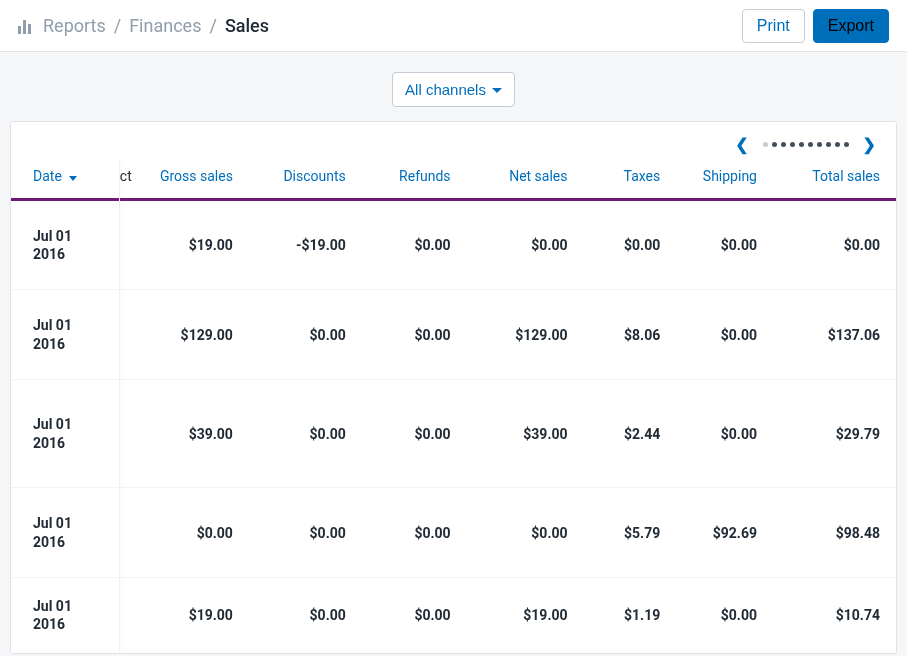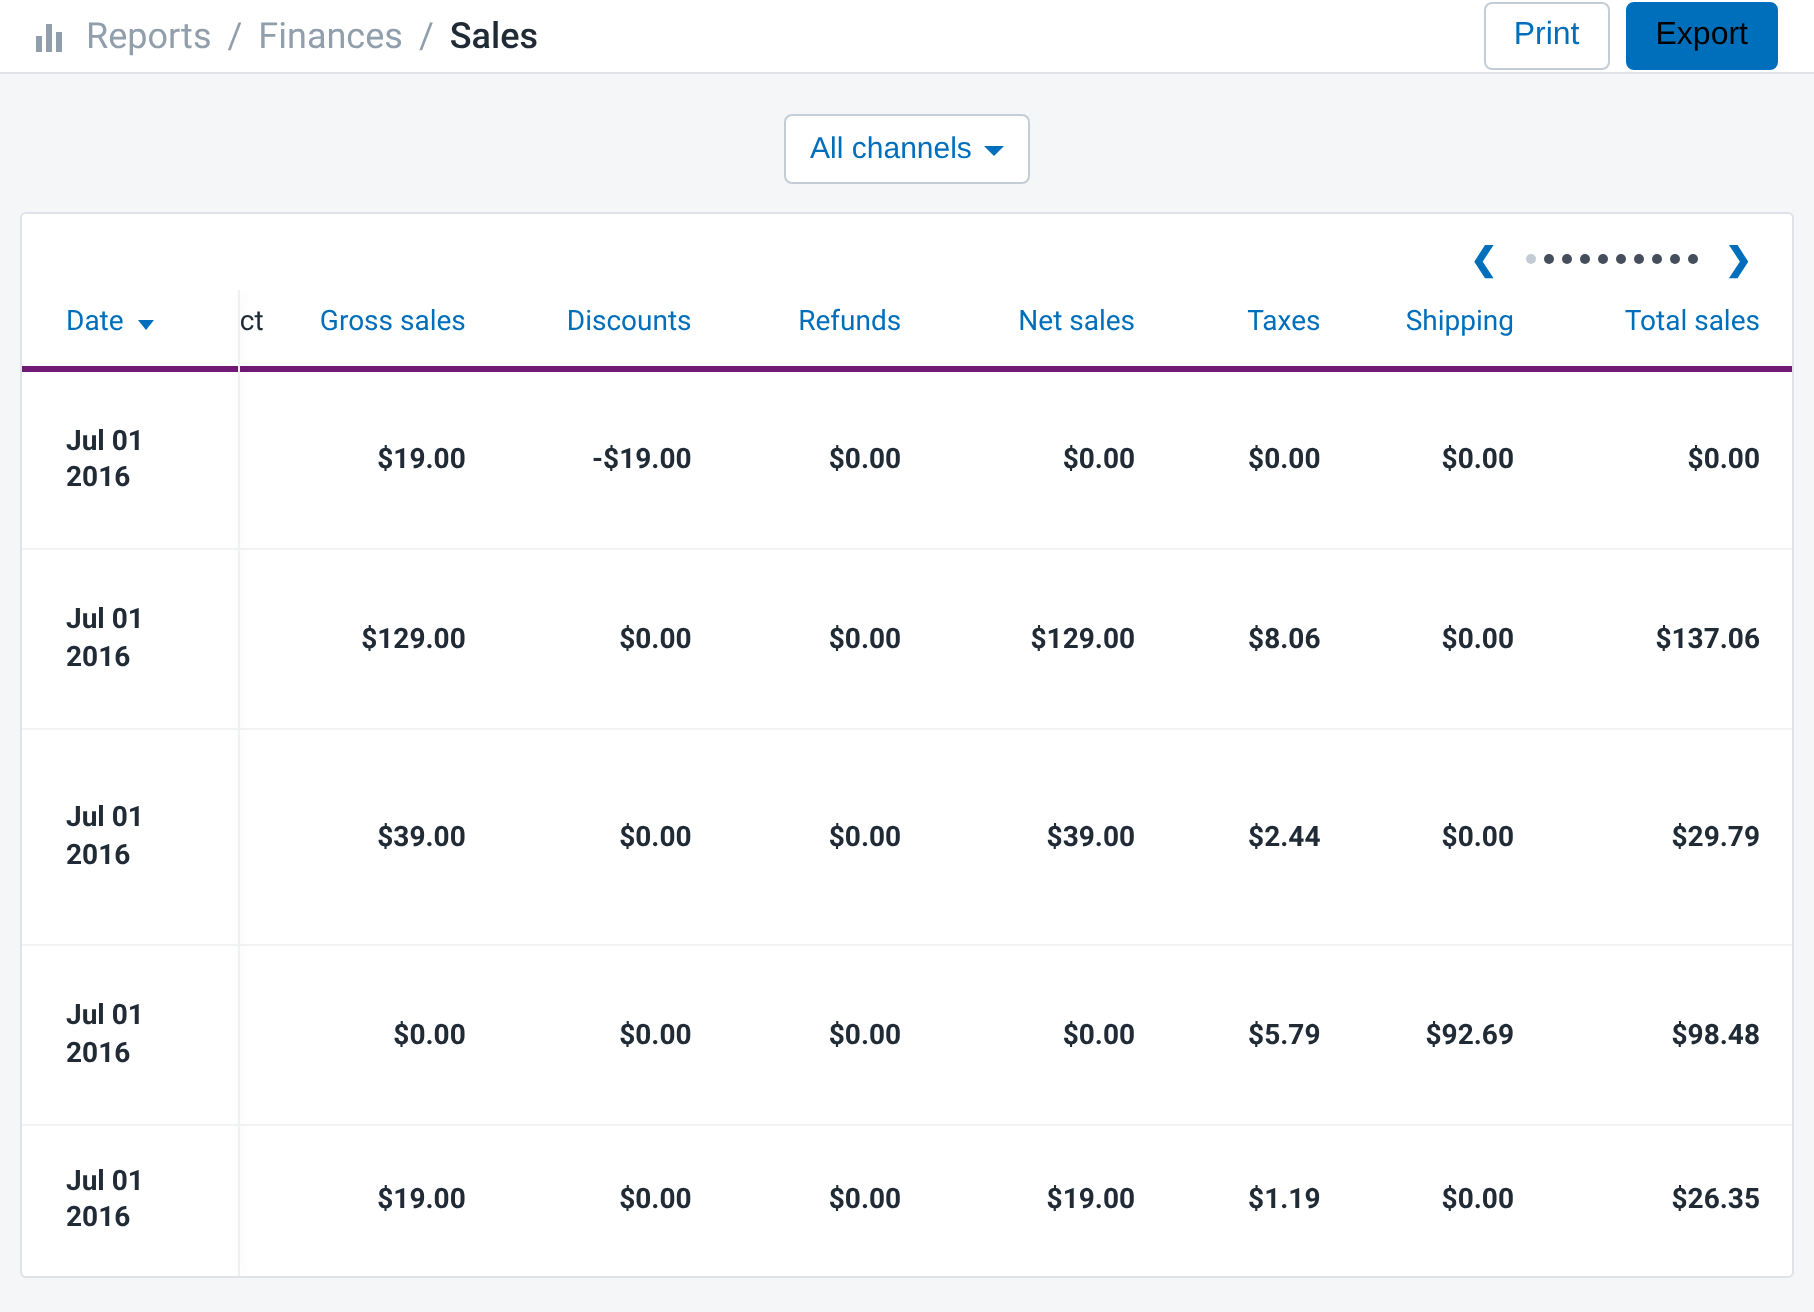--- a/index.html
+++ b/index.html
@@ -14,21 +14,21 @@
   }
 
   
   .header {
     display: flex;
     align-items: center;
     justify-content: space-between;
     background: #fff;
     border-bottom: 1px solid #dfe3e8;
     padding: 10px 18px;
-    height: 37px;
+    height: 52px;
   }
   .breadcrumb {
     display: flex;
     align-items: center;
     gap: 8px;
     font-size: 18px;
   }
   .breadcrumb .crumb-link {
     color: #919eab;
     font-weight: 400;
@@ -75,24 +75,23 @@
   }
   .btn-primary {
     background: #006fbb;
     color: #000000;
     border-color: #006fbb;
   }
 
   
   .toolbar {
     display: flex;
-    justify-content: flex-end;
+    justify-content: center;
     align-items: center;
     padding: 20px 10px 14px 10px;
-    flex-direction: column;
   }
   .filter-btn, .date-btn {
     background: #fff;
     border: 1px solid #c4cdd5;
     border-radius: 4px;
     padding: 8px 12px;
     font-size: 15px;
     color: #006fbb;
     display: inline-flex;
     align-items: center;
@@ -330,18 +329,18 @@
           </tr>
           <tr class="last">
             <td class="date-cell">Jul 01<br>2016</td>
             <td></td>
             <td>$19.00</td>
             <td>$0.00</td>
             <td>$0.00</td>
             <td>$19.00</td>
             <td>$1.19</td>
             <td>$0.00</td>
-            <td>$26.35</td>
+            <td>$10.74</td>
           </tr>
         </tbody>
     </table>
   </div>
 </div>
 
 </body></html>

